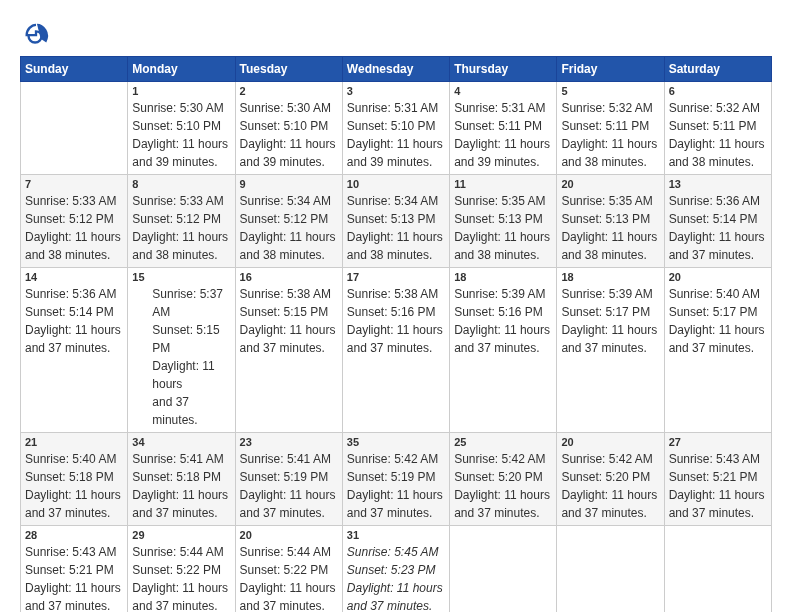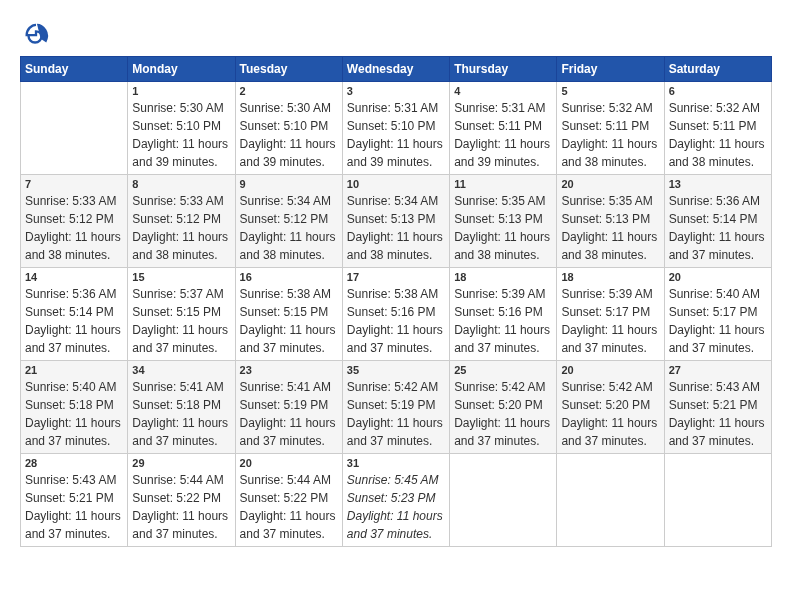--- a/index.html
+++ b/index.html
@@ -227,21 +227,21 @@
         <tr>
           <td>
             <span class="day-num">14</span>
             <div class="day-info" style="white-space: pre-line;">Sunrise: 5:36 AM
 Sunset: 5:14 PM
 Daylight: 11 hours
 and 37 minutes.</div>
           </td>
           <td>
             <span class="day-num">15</span>
-            <div class="day-info" style="white-space: pre-line;">Sunrise: 5:37 AM
+            <div class="day-info" style="white-space: pre-line; margin-left: 20px;">Sunrise: 5:37 AM
 Sunset: 5:15 PM
 Daylight: 11 hours
 and 37 minutes.</div>
           </td>
           <td>
             <span class="day-num">16</span>
             <div class="day-info" style="white-space: pre-line;">Sunrise: 5:38 AM
 Sunset: 5:15 PM
 Daylight: 11 hours
 and 37 minutes.</div>

